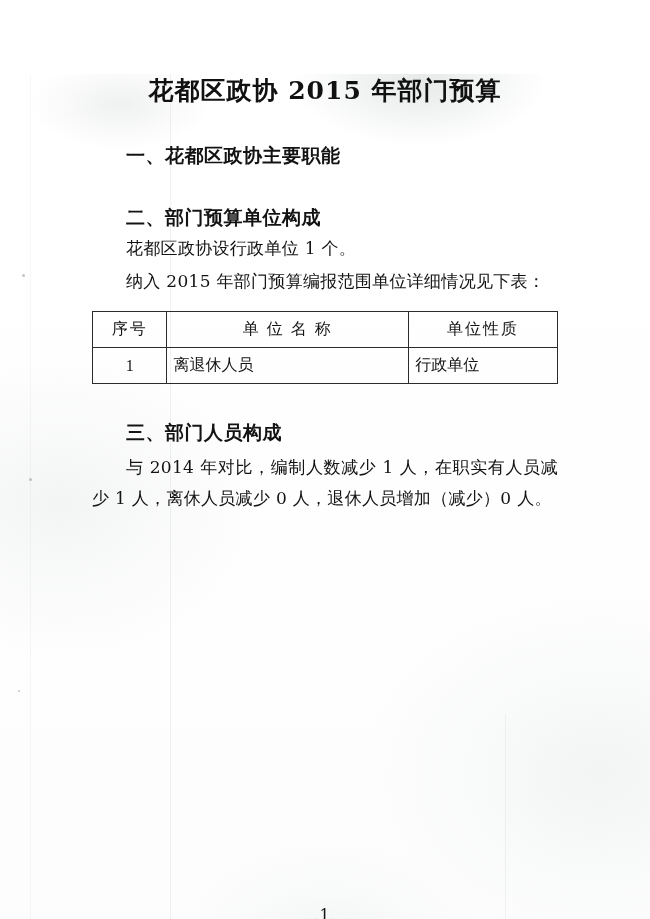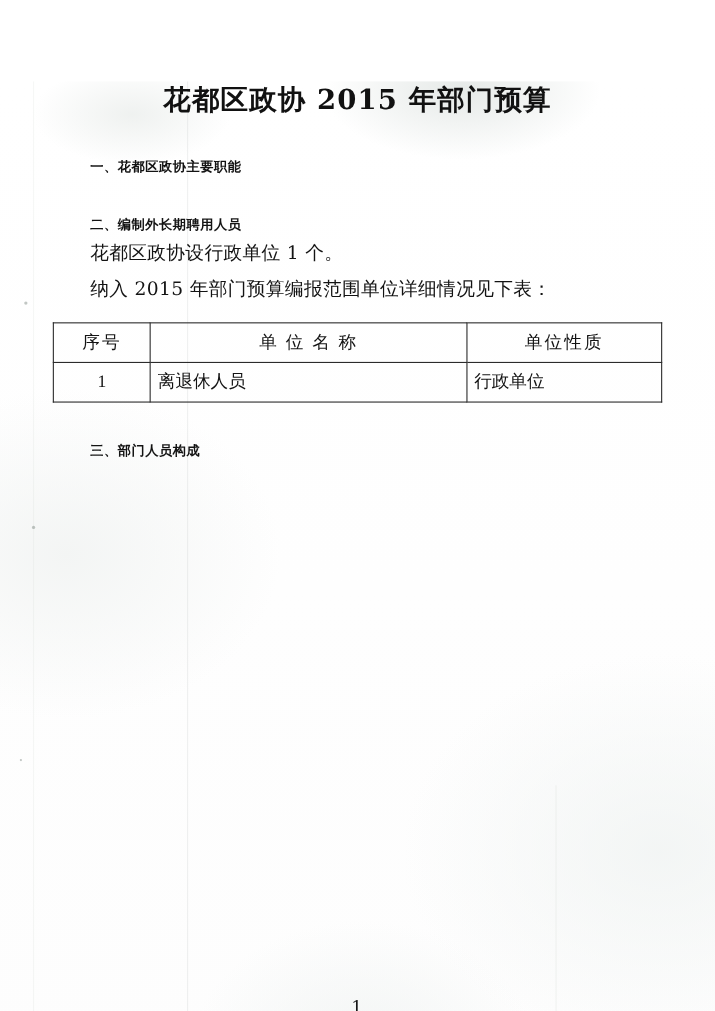--- a/index.html
+++ b/index.html
@@ -35,21 +35,21 @@
     background: rgba(200,206,203,0.35);
     pointer-events: none;
   }
   .streak.v1 { left: 170px; top: 0; width: 1px; height: 919px; background: rgba(205,210,208,0.30); }
   .streak.v2 { left: 505px; top: 640px; width: 1px; height: 279px; background: rgba(208,214,211,0.28); }
   .streak.v3 { left: 30px;  top: 0px;  width: 1px; height: 919px; background: rgba(212,218,215,0.22); }
   .speck { position: absolute; background: rgba(120,130,125,0.45); border-radius: 50%; pointer-events:none; }
 
   .content {
     position: relative;
-    padding: 0 48px;
+    padding: 0 92px;
     z-index: 2;
   }
 
   .doc-title {
     text-align: center;
     font-size: 25px;
     font-weight: bold;
     letter-spacing: 1px;
     margin-top: 74px;
     color: #111;
@@ -59,21 +59,21 @@
   .part-title {
     text-align: center;
     font-size: 18px;
     font-weight: bold;
     margin-top: 44px;
     letter-spacing: 1px;
     color: #141414;
   }
 
   .section-head {
-    font-size: 12px;
+    font-size: 19px;
     font-weight: bold;
     margin-top: 36px;
     text-indent: 34px;
     color: #131313;
     letter-spacing: 0.5px;
   }
 
   .para {
     font-size: 17px;
     line-height: 31px;
@@ -130,38 +130,39 @@
   <div class="speck" style="left:29px; top:404px; width:3px; height:3px;"></div>
   <div class="speck" style="left:18px; top:616px; width:2px; height:2px;"></div>
 
   <div class="content">
 
     <div class="doc-title">花都区政协 2015 年部门预算</div>
 
 
     <div class="section-head">一、花都区政协主要职能</div>
 
-    <div class="section-head">二、编制外长期聘用人员</div>
+    <div class="section-head">二、部门预算单位构成</div>
     <div class="para tight">花都区政协设行政单位 1 个。</div>
     <div class="para tight">纳入 2015 年部门预算编报范围单位详细情况见下表：</div>
 
     <table class="units">
       <tbody>
           <tr>
         <th class="col-no">序号</th>
         <th class="col-name">单 位 名 称</th>
         <th class="col-type">单位性质</th>
       </tr>
       <tr>
         <td class="col-no cell-center">1</td>
         <td class="col-name cell-pad">离退休人员</td>
         <td class="col-type cell-pad2">行政单位</td>
       </tr>
     </tbody>
       </table>
 
     <div class="section-head">三、部门人员构成</div>
+    <div class="para">与 2014 年对比，编制人数减少 1 人，在职实有人员减少 1 人，离休人员减少 0 人，退休人员增加（减少）0 人。</div>
 
   </div>
 
   <div class="page-number">.1.</div>
 
 </div>
 
 </body></html>

